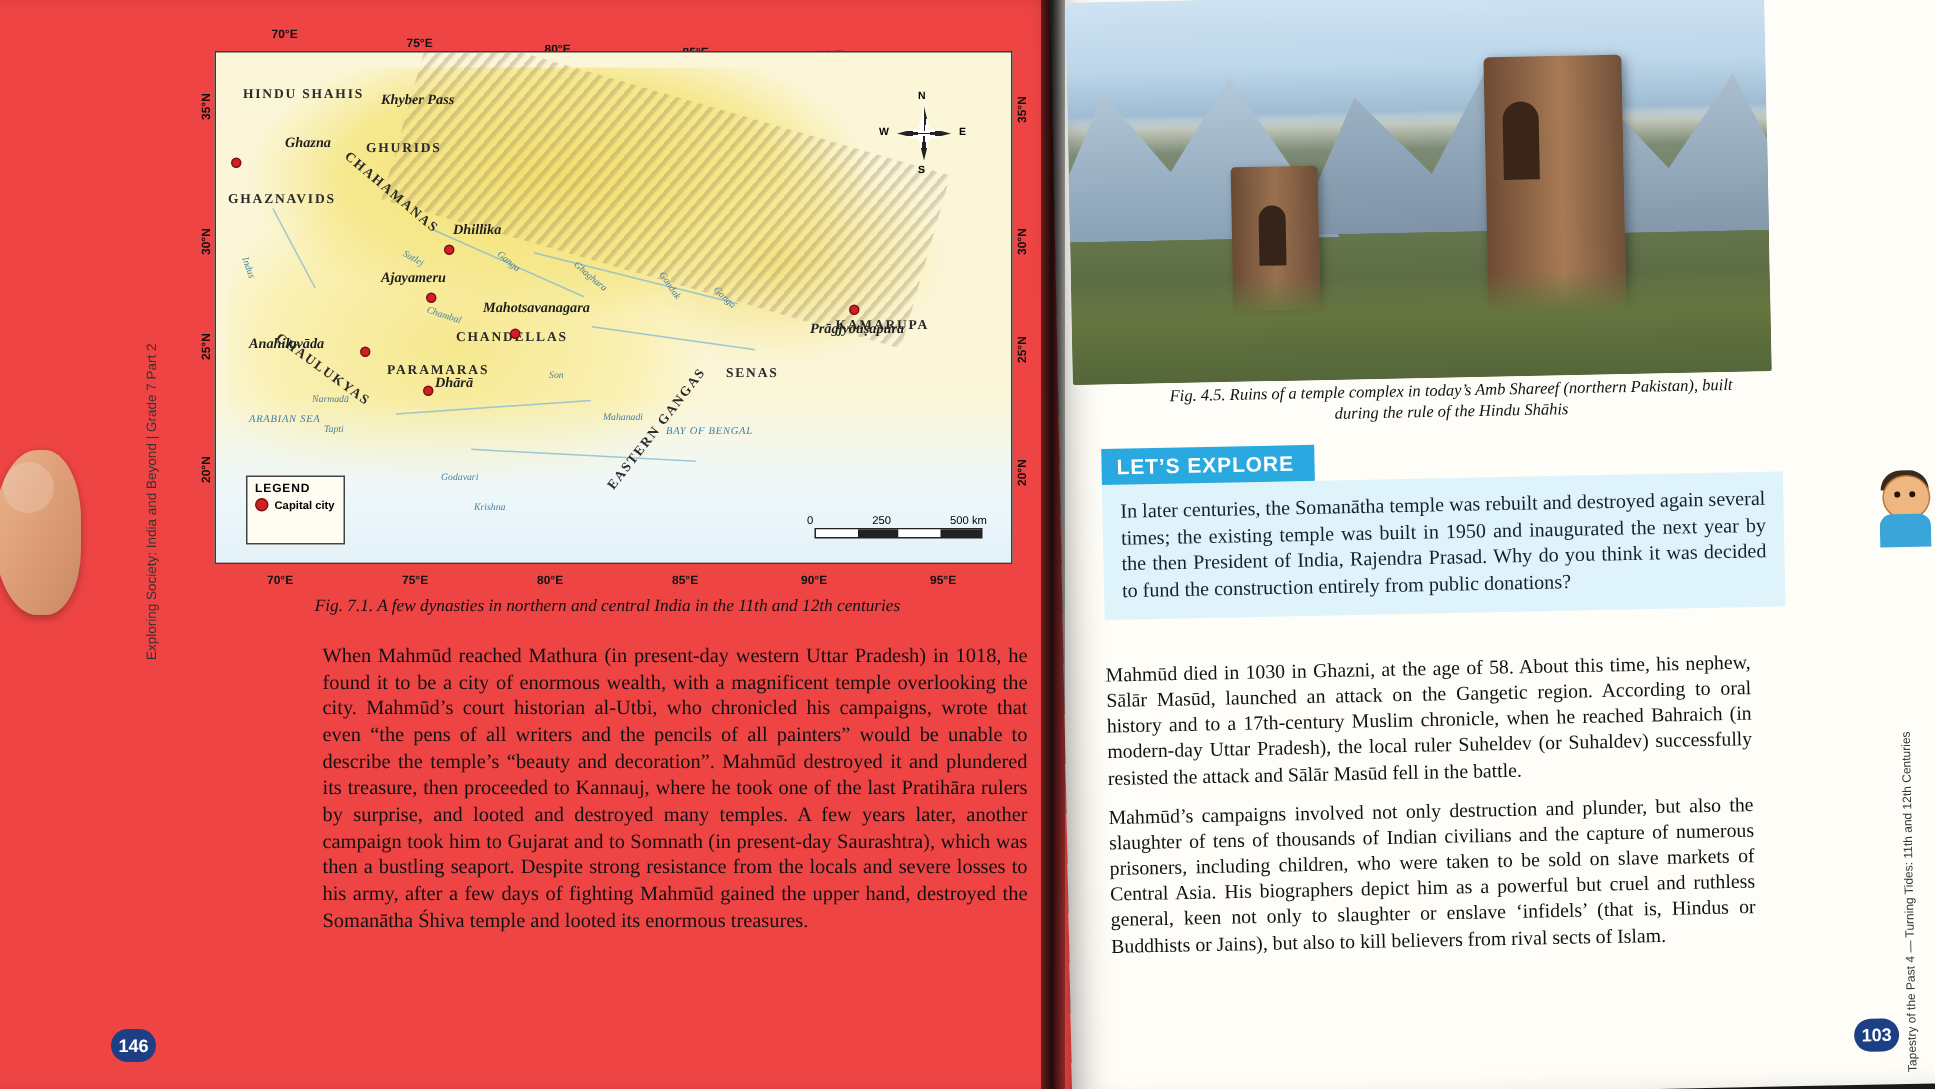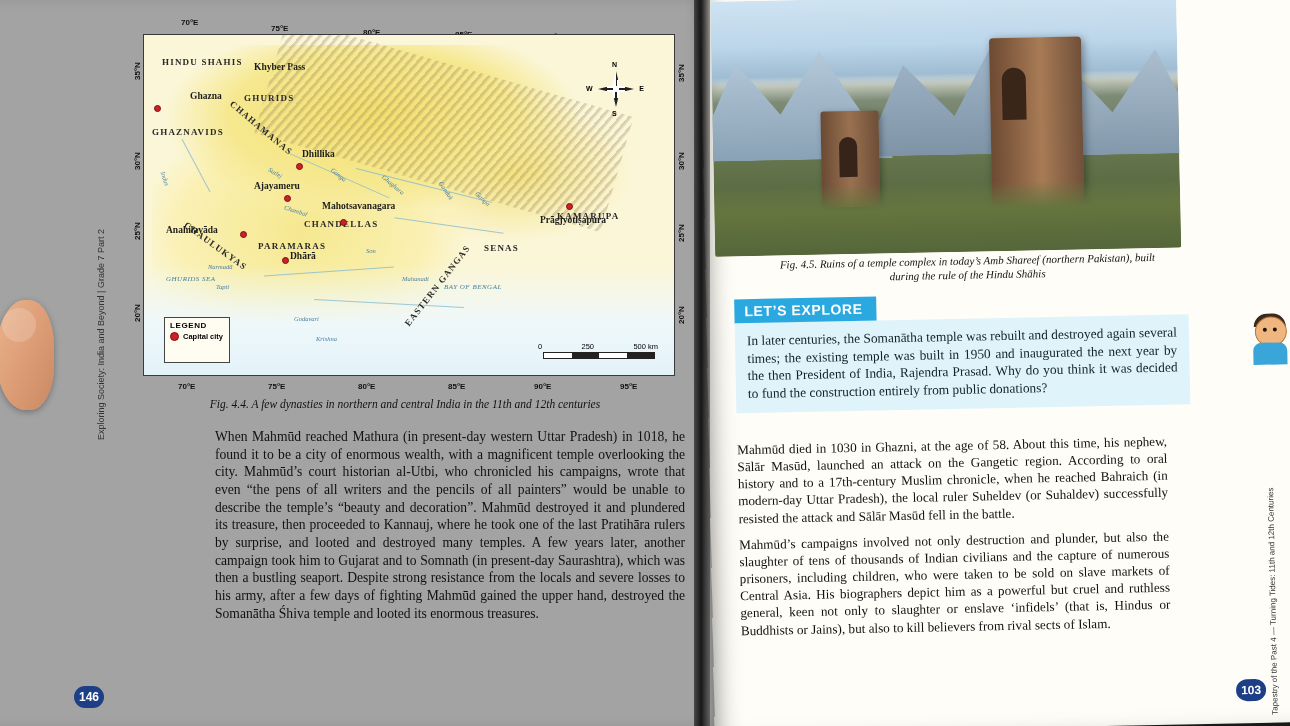--- a/index.html
+++ b/index.html
@@ -17,21 +17,21 @@
   .spread {
     position: absolute;
     inset: 0;
     background: #1e1e1e;
   }
   
   .page-left {
     position: absolute;
     left: 0; top: 0;
     width: 764px; height: 726px;
-    background: #a3a3a3;
+    background: #ef4444;
     box-shadow: inset -14px 0 22px -14px rgba(0,0,0,0.45);
     overflow: hidden;
   }
   .page-left::after {
     content: "";
     position: absolute;
     right: 0; top: 0; bottom: 0;
     width: 26px;
     background: linear-gradient(to right, rgba(0,0,0,0) 0%, rgba(0,0,0,0.18) 60%, rgba(0,0,0,0.55) 100%);
     pointer-events: none;
@@ -105,20 +105,21 @@
   }
   .lbl-dyn {
     font-weight: bold;
     letter-spacing: 1.2px;
     font-size: 9px;
     color: #2a2a2a;
   }
   .lbl-city {
     font-size: 9.5px;
     font-weight: bold;
+    font-style: italic;
   }
   .lbl-river {
     font-size: 6.5px;
     font-style: italic;
     color: #4c7fa0;
   }
   .lbl-sea {
     font-size: 7px;
     font-style: italic;
     color: #3f7fa0;
@@ -502,21 +503,21 @@
         <div class="map-label lbl-river" style="left:236px; top:146px; transform:rotate(40deg);">Ghaghara</div>
         <div class="map-label lbl-river" style="left:292px; top:152px; transform:rotate(56deg);">Gandak</div>
         <div class="map-label lbl-river" style="left:330px; top:160px; transform:rotate(44deg);">Ganga</div>
         <div class="map-label lbl-river" style="left:222px; top:212px;">Son</div>
         <div class="map-label lbl-river" style="left:64px;  top:228px;">Narmadā</div>
         <div class="map-label lbl-river" style="left:72px;  top:248px;">Tapti</div>
         <div class="map-label lbl-river" style="left:258px; top:240px;">Mahanadi</div>
         <div class="map-label lbl-river" style="left:150px; top:280px;">Godavari</div>
         <div class="map-label lbl-river" style="left:172px; top:300px;">Krishna</div>
 
-        <div class="map-label lbl-sea" style="left:22px; top:240px; width:46px; line-height:1.2;">GHURIDS SEA</div>
+        <div class="map-label lbl-sea" style="left:22px; top:240px; width:46px; line-height:1.2;">ARABIAN SEA</div>
         <div class="map-label lbl-sea" style="left:300px; top:248px;">BAY OF BENGAL</div>
 
         <div class="compass">
           <div class="star"></div>
           <span style="left:22px; top:-2px;">N</span>
           <span style="left:22px; bottom:-2px;">S</span>
           <span style="right:-2px; top:22px;">E</span>
           <span style="left:-4px; top:22px;">W</span>
         </div>
 
@@ -544,21 +545,21 @@
       </div>
     </div>
 
     <div class="axis-lbl" style="left:178px; top:382px;">70°E</div>
     <div class="axis-lbl" style="left:268px; top:382px;">75°E</div>
     <div class="axis-lbl" style="left:358px; top:382px;">80°E</div>
     <div class="axis-lbl" style="left:448px; top:382px;">85°E</div>
     <div class="axis-lbl" style="left:534px; top:382px;">90°E</div>
     <div class="axis-lbl" style="left:620px; top:382px;">95°E</div>
 
-    <div class="fig-cap" style="left:140px; top:398px; width:530px;">Fig. 4.4. A few dynasties in northern and central India in the 11th and 12th centuries</div>
+    <div class="fig-cap" style="left:140px; top:398px; width:530px;">Fig. 7.1. A few dynasties in northern and central India in the 11th and 12th centuries</div>
 
     <div class="body-col">
       <p>When Mahmūd reached Mathura (in present-day western Uttar Pradesh) in 1018, he found it to be a city of enormous wealth, with a magnificent temple overlooking the city. Mahmūd’s court historian al-Utbi, who chronicled his campaigns, wrote that even “the pens of all writers and the pencils of all painters” would be unable to describe the temple’s “beauty and decoration”. Mahmūd destroyed it and plundered its treasure, then proceeded to Kannauj, where he took one of the last Pratihāra rulers by surprise, and looted and destroyed many temples. A few years later, another campaign took him to Gujarat and to Somnath (in present-day Saurashtra), which was then a bustling seaport. Despite strong resistance from the locals and severe losses to his army, after a few days of fighting Mahmūd gained the upper hand, destroyed the Somanātha Śhiva temple and looted its enormous treasures.</p>
     </div>
 
     <div class="side-note">Exploring Society: India and Beyond | Grade 7 Part 2</div>
 
     <div class="pagenum left">146</div>
 
     <div class="thumb"></div>

